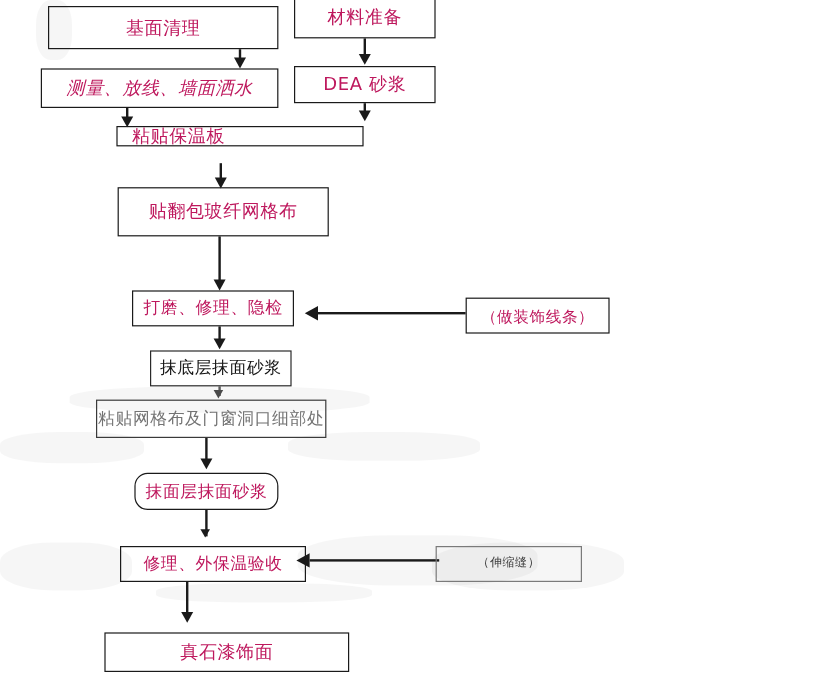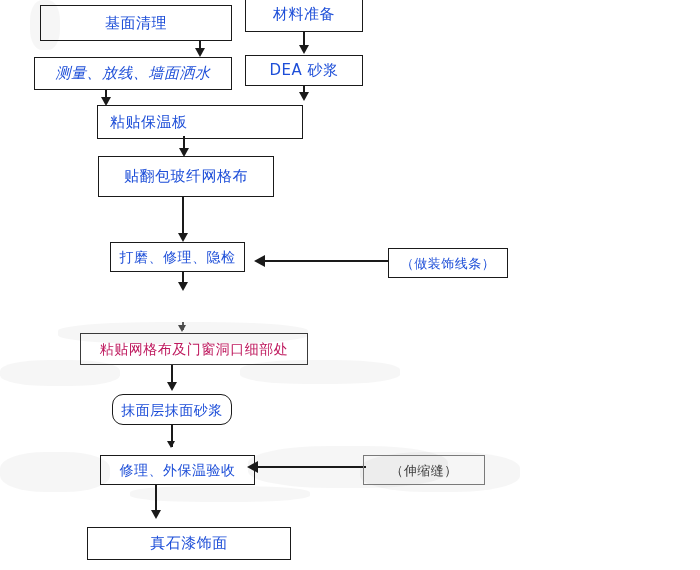--- a/index.html
+++ b/index.html
@@ -24,21 +24,21 @@
     pointer-events: none;
   }
   .node {
     position: absolute;
     box-sizing: border-box;
     border: 1px solid #1a1a1a;
     background: transparent;
     display: flex;
     align-items: center;
     justify-content: center;
-    color: #1d4ed8;
+    color: #be185d;
     font-size: 15px;
     letter-spacing: 0.5px;
     white-space: nowrap;
     line-height: 1;
   }
   .node.faded {
     border-color: #8f8f8f;
     color: #4a4a4a;
   }
   .node.faded-r {
@@ -139,50 +139,53 @@
   </div>
 
   <div class="node" style="left:34px; top:57px; width:198px; height:33px;font-style:italic;">
     <span>测量、放线、墙面洒水</span>
   </div>
 
   <div class="node" style="left:245px; top:55px; width:118px; height:31px;">
     <span>DEA 砂浆</span>
   </div>
 
-  <div class="node" style="left:97px; top:105px; width:206px; height:34px; justify-content:flex-start; padding-left:12px;align-items:center;">
+  <div class="node" style="left:97px; top:105px; width:206px; height:17px; justify-content:flex-start; padding-left:12px;align-items:center;">
     <span>粘贴保温板</span>
   </div>
 
   <div class="node" style="left:98px; top:156px; width:176px; height:41px;">
     <span>贴翻包玻纤网格布</span>
   </div>
 
   <div class="node" style="left:110px; top:242px; width:135px; height:30px; font-size:14px;">
     <span>打磨、修理、隐检</span>
   </div>
 
   <div class="node" style="left:388px; top:248px; width:120px; height:30px; font-size:13px;font-family:Liberation Serif, serif;">
     <span>（做装饰线条）</span>
   </div>
 
+  <div class="node faded" style="left:125px; top:292px; width:118px; height:30px; font-size:14px; border-color:#2a2a2a; color:#141414;">
+    <span>抹底层抹面砂浆</span>
+  </div>
 
-  <div class="node faded" style="left:80px; top:333px; width:228px; height:32px; font-size:14px; border-color:#3a3a3a; color:#be185d;">
+  <div class="node faded" style="left:80px; top:333px; width:192px; height:32px; font-size:14px; border-color:#3a3a3a; color:#737373;">
     <span>粘贴网格布及门窗洞口细部处</span>
   </div>
 
   <div class="node" style="left:112px; top:394px; width:120px; height:31px; font-size:14px;border-radius:11px;">
     <span>抹面层抹面砂浆</span>
   </div>
 
   <div class="node" style="left:100px; top:455px; width:155px; height:30px; font-size:14px;">
     <span>修理、外保温验收</span>
   </div>
 
-  <div class="node faded-r" style="left:363px; top:455px; width:122px; height:30px; font-size:13px;">
+  <div class="node faded-r" style="left:363px; top:455px; width:122px; height:30px; font-size:10px;">
     <span>（伸缩缝）</span>
   </div>
 
   <div class="node" style="left:87px; top:527px; width:204px; height:33px;">
     <span>真石漆饰面</span>
   </div>
 
 </div>
 
 </body></html>

